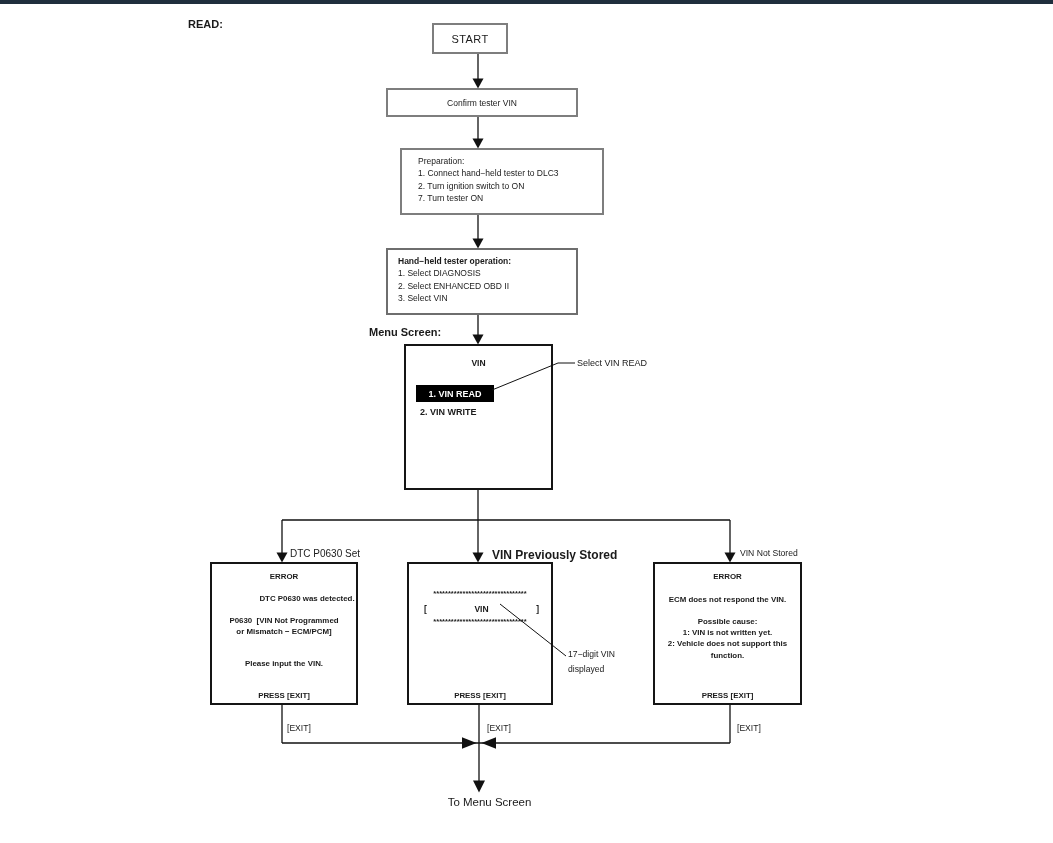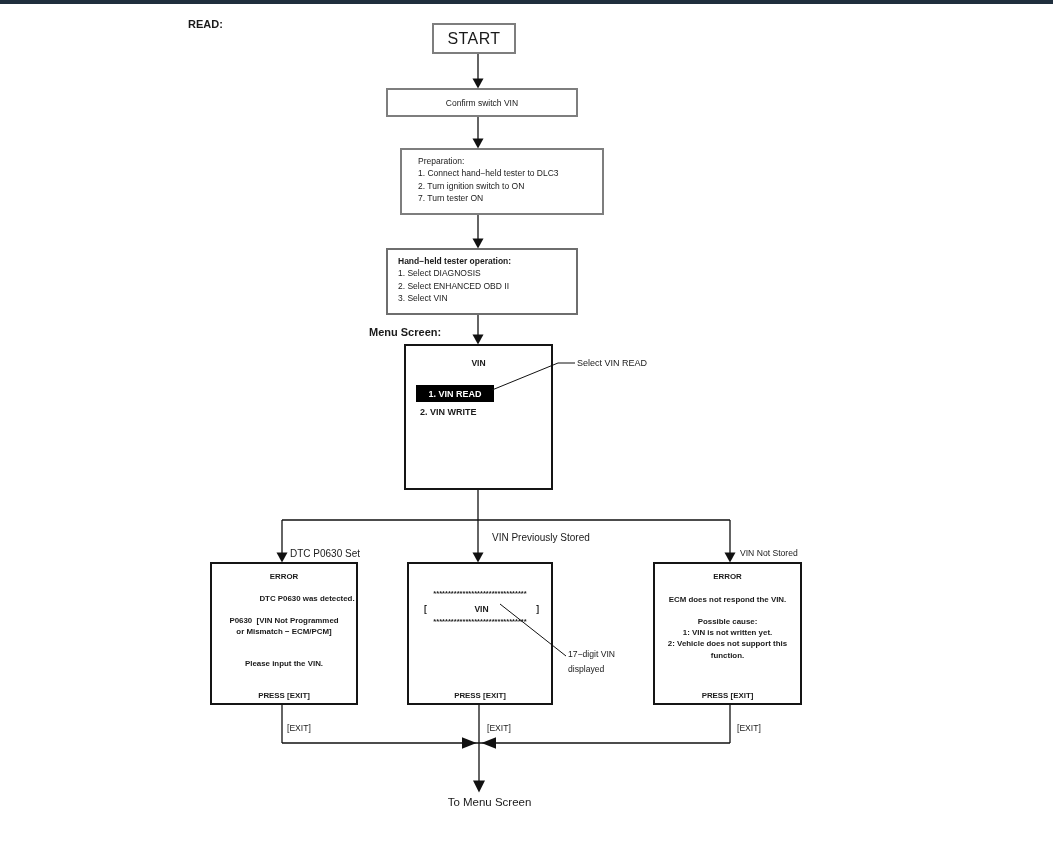--- a/index.html
+++ b/index.html
@@ -31,23 +31,23 @@
 </style>
 </head>
 <body>
 
 <div class="canvas">
 
   <div class="topbar" id="topbar" style="background: rgb(31, 46, 61);"></div>
 
   <div class="lbl bold" style="left:188px; top:18px; font-size:11px;">READ:</div>
 
-  <div class="box gray-box ctr" style="left:432px; top:23px; width:84px; height:31px; font-size:16px; letter-spacing:.4px;">START</div>
+  <div class="box gray-box ctr" style="left:432px; top:23px; width:76px; height:31px; font-size:11px; letter-spacing:.4px;">START</div>
 
-  <div class="box gray-box ctr" style="left:386px; top:88px; width:192px; height:29px; font-size:8.5px;">Confirm switch VIN</div>
+  <div class="box gray-box ctr" style="left:386px; top:88px; width:192px; height:29px; font-size:8.5px;">Confirm tester VIN</div>
 
   <div class="box gray-box listbox" style="left:400px; top:148px; width:204px; height:67px;padding-left:16px;">
     <div>Preparation:</div>
     <div>1. Connect hand−held tester to DLC3</div>
     <div>2. Turn ignition switch to ON</div>
     <div>7. Turn tester ON</div>
   </div>
 
   <div class="box gray-box2 listbox" style="left:386px; top:248px; width:192px; height:67px;">
     <div class="bold">Hand−held tester operation:</div>
@@ -60,21 +60,21 @@
 
   <div class="box black-box" style="left:404px; top:344px; width:149px; height:146px;">
     <div class="cline bold" style="top:12px; font-size:8.5px;">VIN</div>
     <div class="menu-sel">1. VIN READ</div>
     <div class="inner bold" style="left:14px; top:61px; font-size:9px;">2. VIN WRITE</div>
   </div>
 
   <div class="lbl" style="left:577px; top:358px; font-size:9px;">Select VIN READ</div>
 
   <div class="lbl" style="left:290px; top:548px; font-size:10px;">DTC P0630 Set</div>
-  <div class="lbl" style="left:492px; top:532px; font-size:10px;">VIN Previously Stored</div>
+  <div class="lbl" style="left:492px; top:548px; font-size:12px;font-weight:bold;">VIN Previously Stored</div>
   <div class="lbl" style="left:740px; top:548px; font-size:8.6px;">VIN Not Stored</div>
 
   <div class="box black-box" style="left:210px; top:562px; width:148px; height:143px;">
     <div class="cline err" style="top:8px;">ERROR</div>
     <div class="cline err" style="top:30px;margin-left:46px;">DTC P0630 was detected.</div>
     <div class="cline err" style="top:52px;">P0630  [VIN Not Programmed</div>
     <div class="cline err" style="top:63px;">or Mismatch − ECM/PCM]</div>
     <div class="cline err" style="top:95px;">Please input the VIN.</div>
     <div class="cline err" style="top:127px;">PRESS [EXIT]</div>
   </div>

